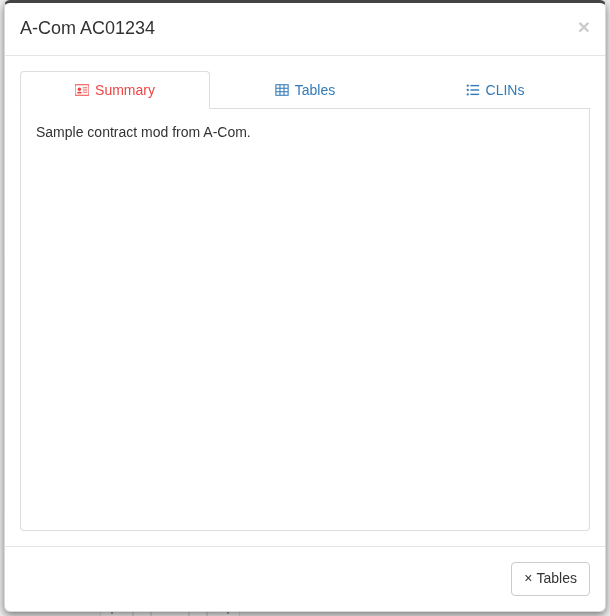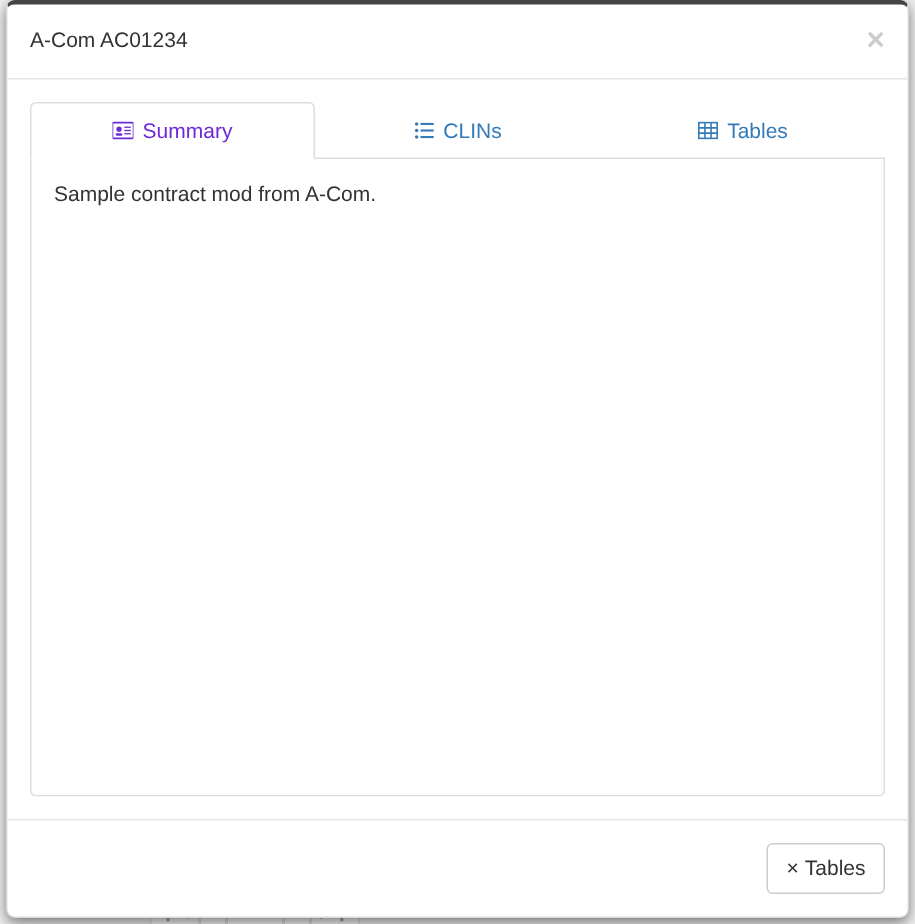--- a/index.html
+++ b/index.html
@@ -30,21 +30,21 @@
     }
     .modal-header {
       padding: 15px 15px 15px 15px;
       border-bottom: 1px solid #e5e5e5;
       display: flex;
       align-items: flex-start;
       justify-content: space-between;
     }
     .modal-title {
       margin: 0;
-      font-size: 14px;
+      font-size: 18px;
       font-weight: 500;
       color: #333;
       line-height: 1.2;
     }
     .modal-close-x {
       background: none; border: none;
       font-size: 21px;
       font-weight: 700;
       line-height: 1;
       color: #ccc;
@@ -76,21 +76,21 @@
       justify-content: center;
       gap: 6px;
       padding: 10px 15px;
       border: 1px solid transparent;
       border-radius: 4px 4px 0 0;
       color: #337ab7;
       text-decoration: none;
       cursor: pointer;
     }
     .nav-tabs li.active a {
-      color: #6d28d9;
+      color: #ef4444;
       background: #fff;
       border-color: #ddd #ddd transparent #ddd;
       cursor: default;
       text-align: center;
     }
     .tab-content {
       flex: 1 1 auto;
       border: 1px solid #ddd;
       border-top: none;
       border-radius: 0 0 4px 4px;
@@ -166,46 +166,46 @@
                   <rect x="9" y="7.5" width="5" height="1"></rect>
                   <rect x="9" y="10" width="5" height="1"></rect>
                 </svg>
             </span>
             <span>Summary</span>
           </a>
         </li>
         <li>
           <a>
             <span class="icon">
+              <svg width="14" height="14" viewBox="0 0 16 16" fill="none" stroke="currentColor" stroke-width="1.2">
+                  <rect x="1" y="2" width="14" height="12"></rect>
+                  <line x1="1" y1="6" x2="15" y2="6"></line>
+                  <line x1="1" y1="10" x2="15" y2="10"></line>
+                  <line x1="5.66" y1="2" x2="5.66" y2="14"></line>
+                  <line x1="10.33" y1="2" x2="10.33" y2="14"></line>
+                </svg>
+            </span>
+            <span>Tables</span>
+          </a>
+        </li>
+        <li>
+          <a>
+            <span class="icon">
               <svg width="14" height="14" viewBox="0 0 16 16" fill="currentColor">
                   <circle cx="2" cy="3" r="1.3"></circle>
                   <circle cx="2" cy="8" r="1.3"></circle>
                   <circle cx="2" cy="13" r="1.3"></circle>
                   <rect x="5" y="2.2" width="10" height="1.6"></rect>
                   <rect x="5" y="7.2" width="10" height="1.6"></rect>
                   <rect x="5" y="12.2" width="10" height="1.6"></rect>
                 </svg>
             </span>
             <span>CLINs</span>
           </a>
         </li>
-        <li>
-          <a>
-            <span class="icon">
-              <svg width="14" height="14" viewBox="0 0 16 16" fill="none" stroke="currentColor" stroke-width="1.2">
-                  <rect x="1" y="2" width="14" height="12"></rect>
-                  <line x1="1" y1="6" x2="15" y2="6"></line>
-                  <line x1="1" y1="10" x2="15" y2="10"></line>
-                  <line x1="5.66" y1="2" x2="5.66" y2="14"></line>
-                  <line x1="10.33" y1="2" x2="10.33" y2="14"></line>
-                </svg>
-            </span>
-            <span>Tables</span>
-          </a>
-        </li>
       </ul>
       <div class="tab-content">
         <div>Sample contract mod from A-Com.</div>
       </div>
     </div>
 
     <div class="modal-footer">
       <button class="btn">
         <span>×</span>
         <span>Tables</span>

